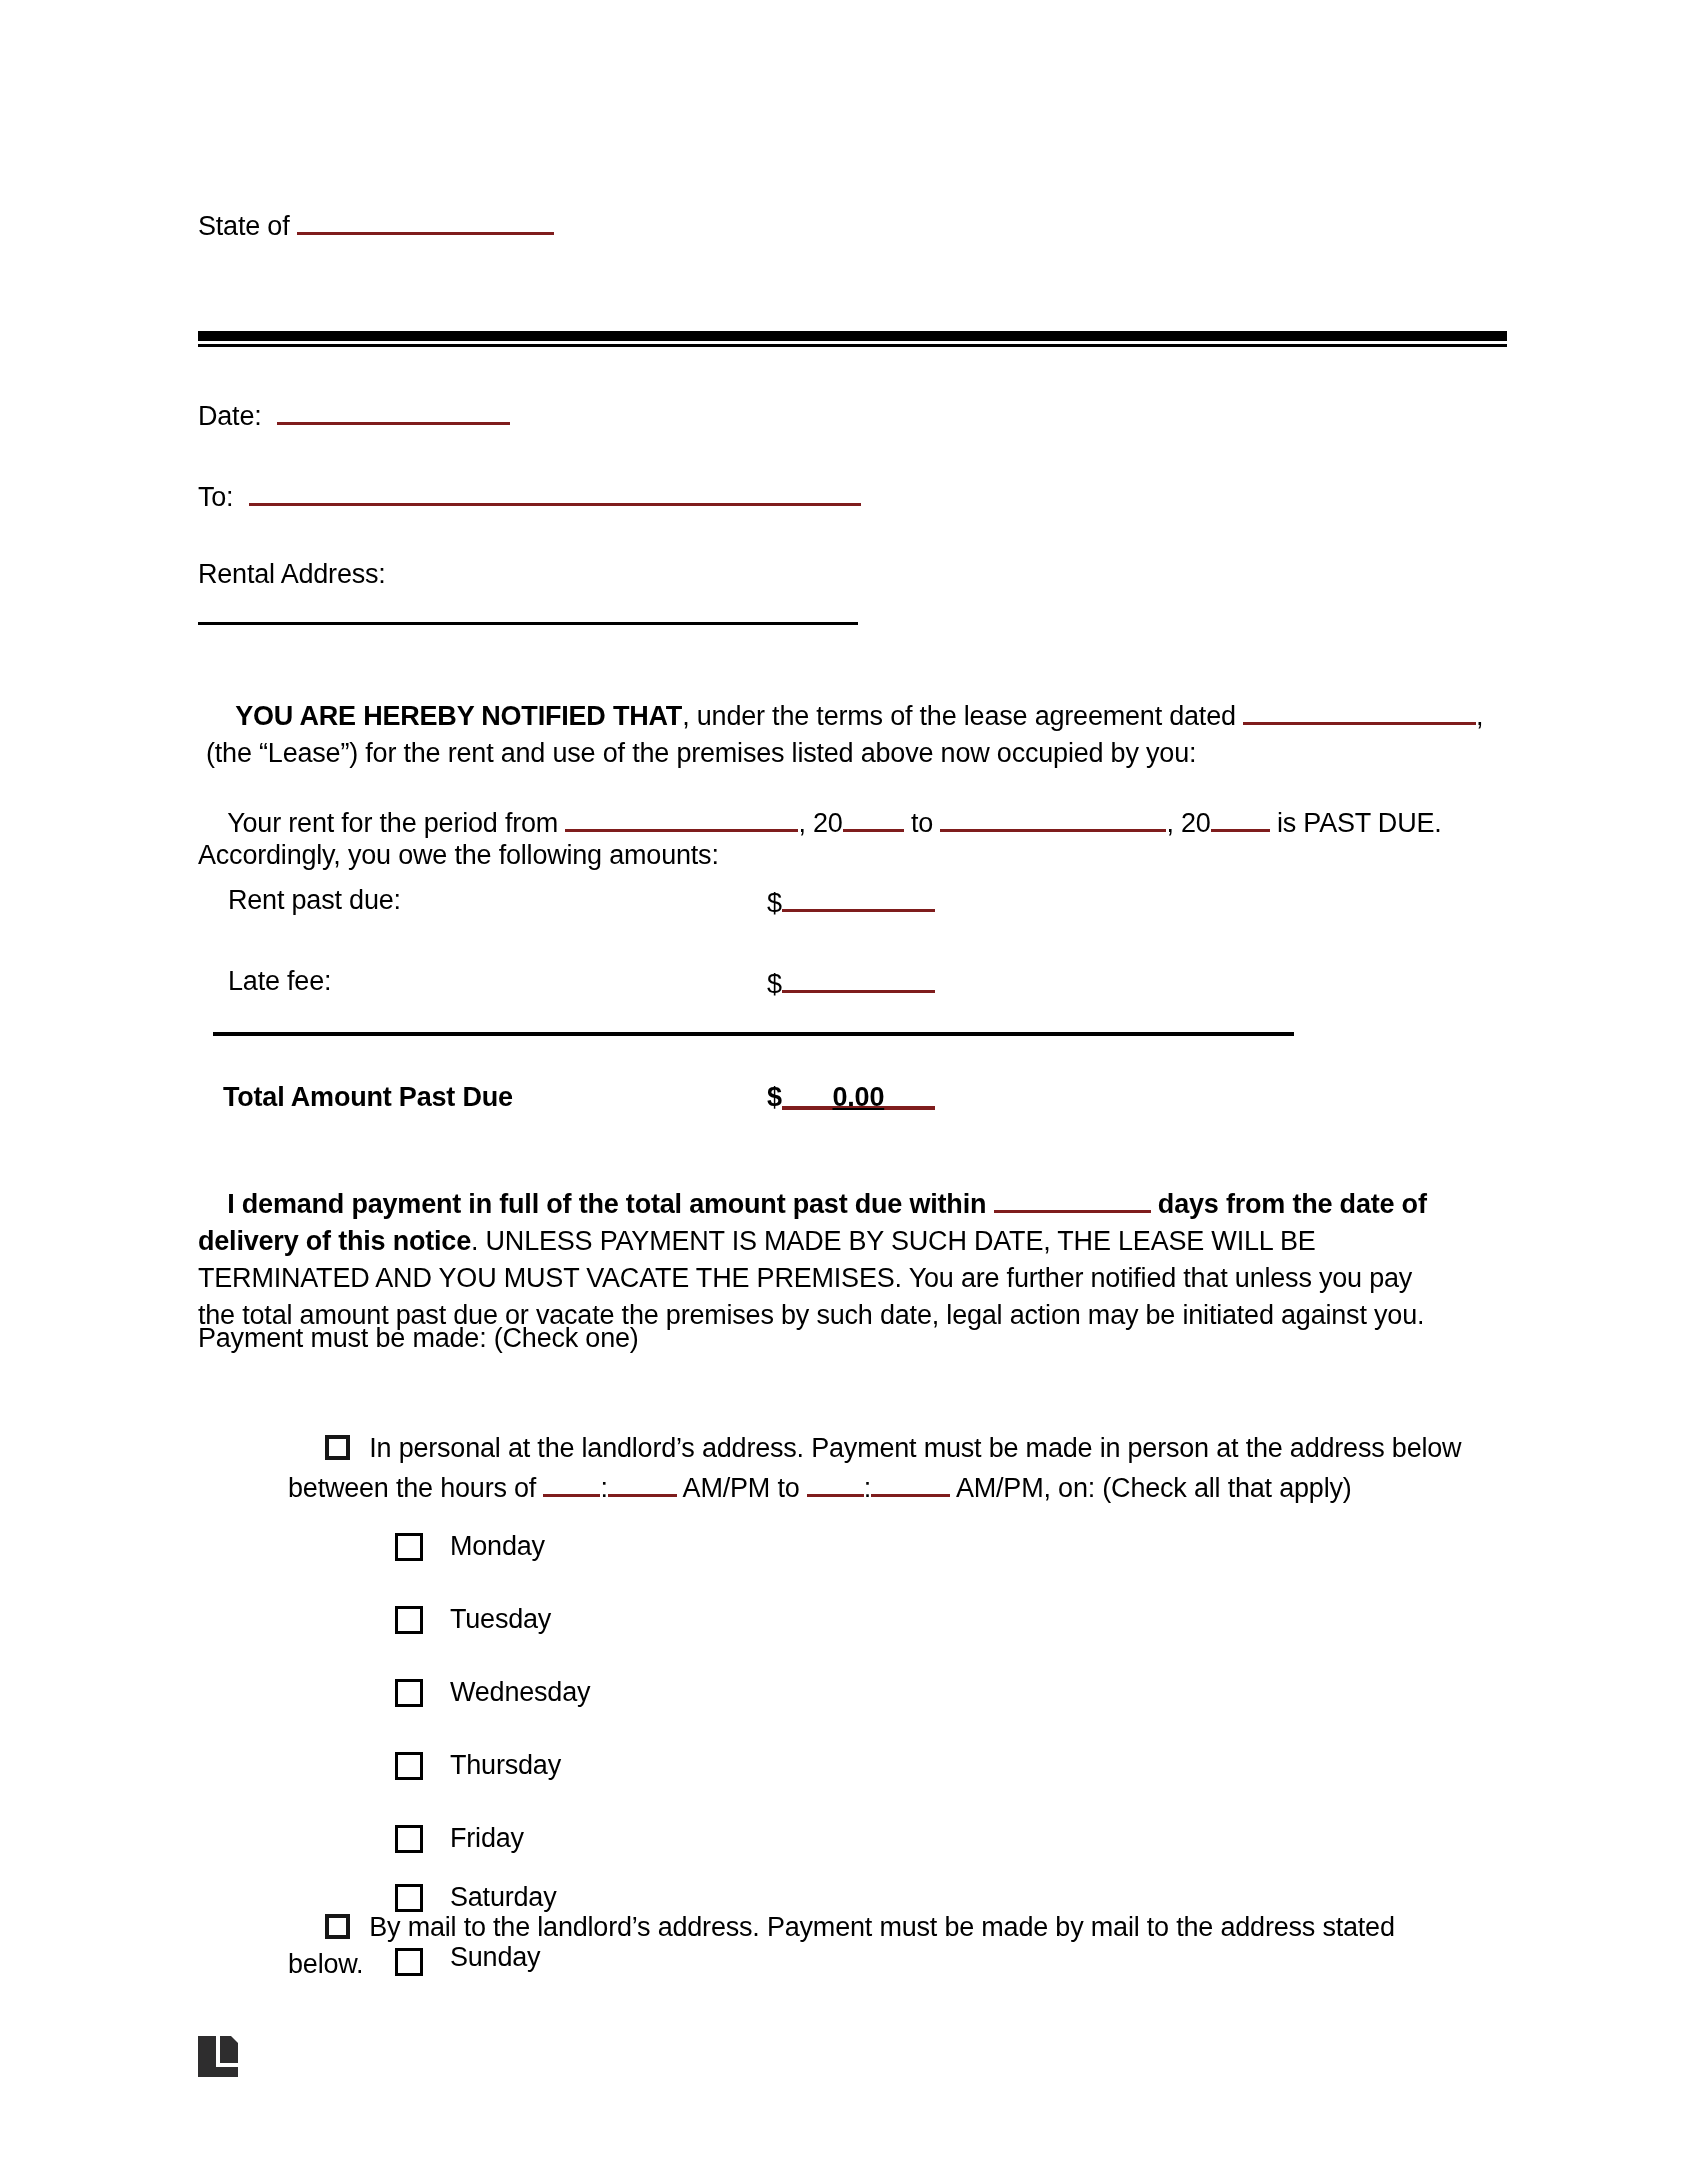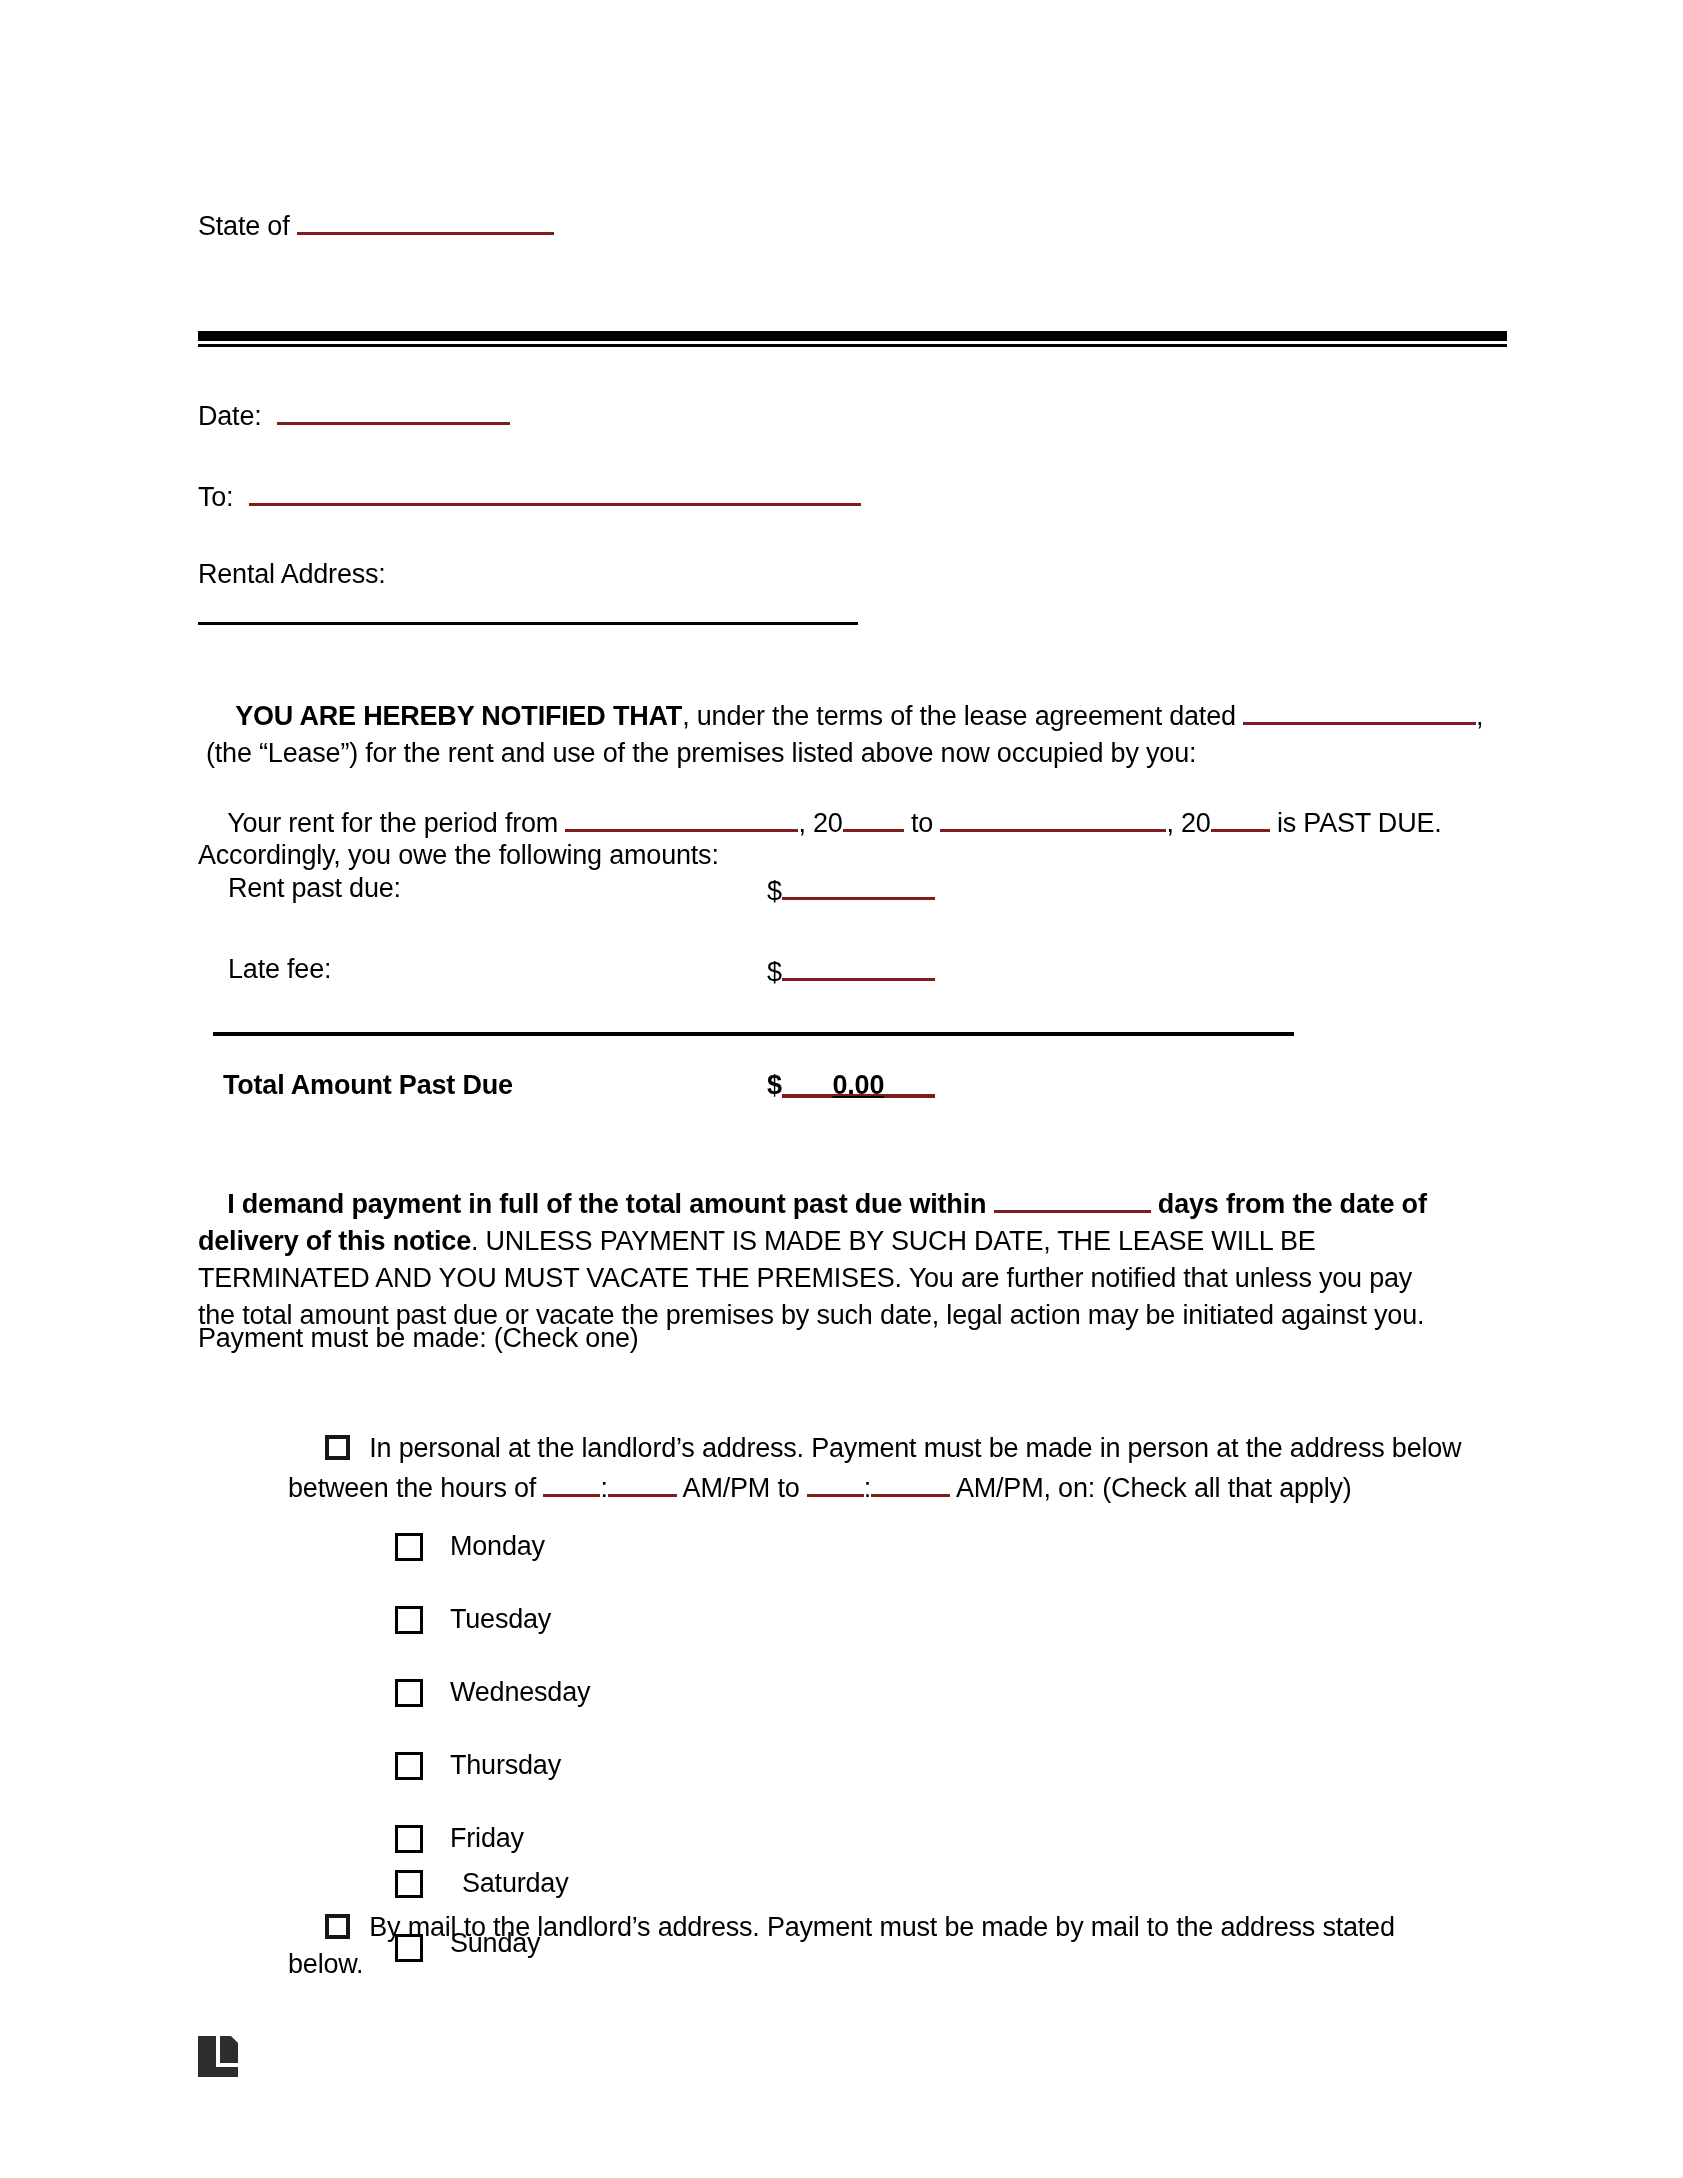--- a/index.html
+++ b/index.html
@@ -24,21 +24,21 @@
     display:inline-block; width:25px; height:25px; box-sizing:border-box;
     border:4px solid #161616; background:#fff; vertical-align:-3px;
     margin:0 19px 0 8px;
   }
   .cb-day {
     display:inline-block; width:28px; height:28px; box-sizing:border-box;
     border:3px solid #000; background:#fff;
   }
   .day-row { display:flex; align-items:center; height:45px;margin-top:28px; }
   .day-row .lbl { margin-left:27px; }
-  .amt-row { left:198px; width:1307px; height:45px; }
+  .amt-row { left:198px; width:1307px; height:45px;margin-top:12px; }
   .amt-row .lbl { margin-left:30px; }
   .amt { position:absolute; left:569px; top:0; }
   .amt .bl { width:153px; }
   .total-blank { width:153px; text-align:center; border-bottom-width:4px; }
 </style>
 </head>
 <body>
 
 <div class="page">
 
@@ -121,21 +121,21 @@
       <span class="lbl">Wednesday</span>
     </div>
     <div class="day-row">
       <span class="cb-day"></span>
       <span class="lbl">Thursday</span>
     </div>
     <div class="day-row">
       <span class="cb-day"></span>
       <span class="lbl">Friday</span>
     </div>
-    <div class="day-row" style="margin-top:0;gap:12px;">
+    <div class="day-row" style="margin-top:14px;">
       <span class="cb-day"></span>
       <span class="lbl">Saturday</span>
     </div>
     <div class="day-row" style="margin-top:11px;align-items:flex-end;">
       <span class="cb-day"></span>
       <span class="lbl">Sunday</span>
     </div>
   </div>
 
   <div class="abs prewrap w" style="left:198px; top:1872px; padding-left:90px; box-sizing:border-box;">

